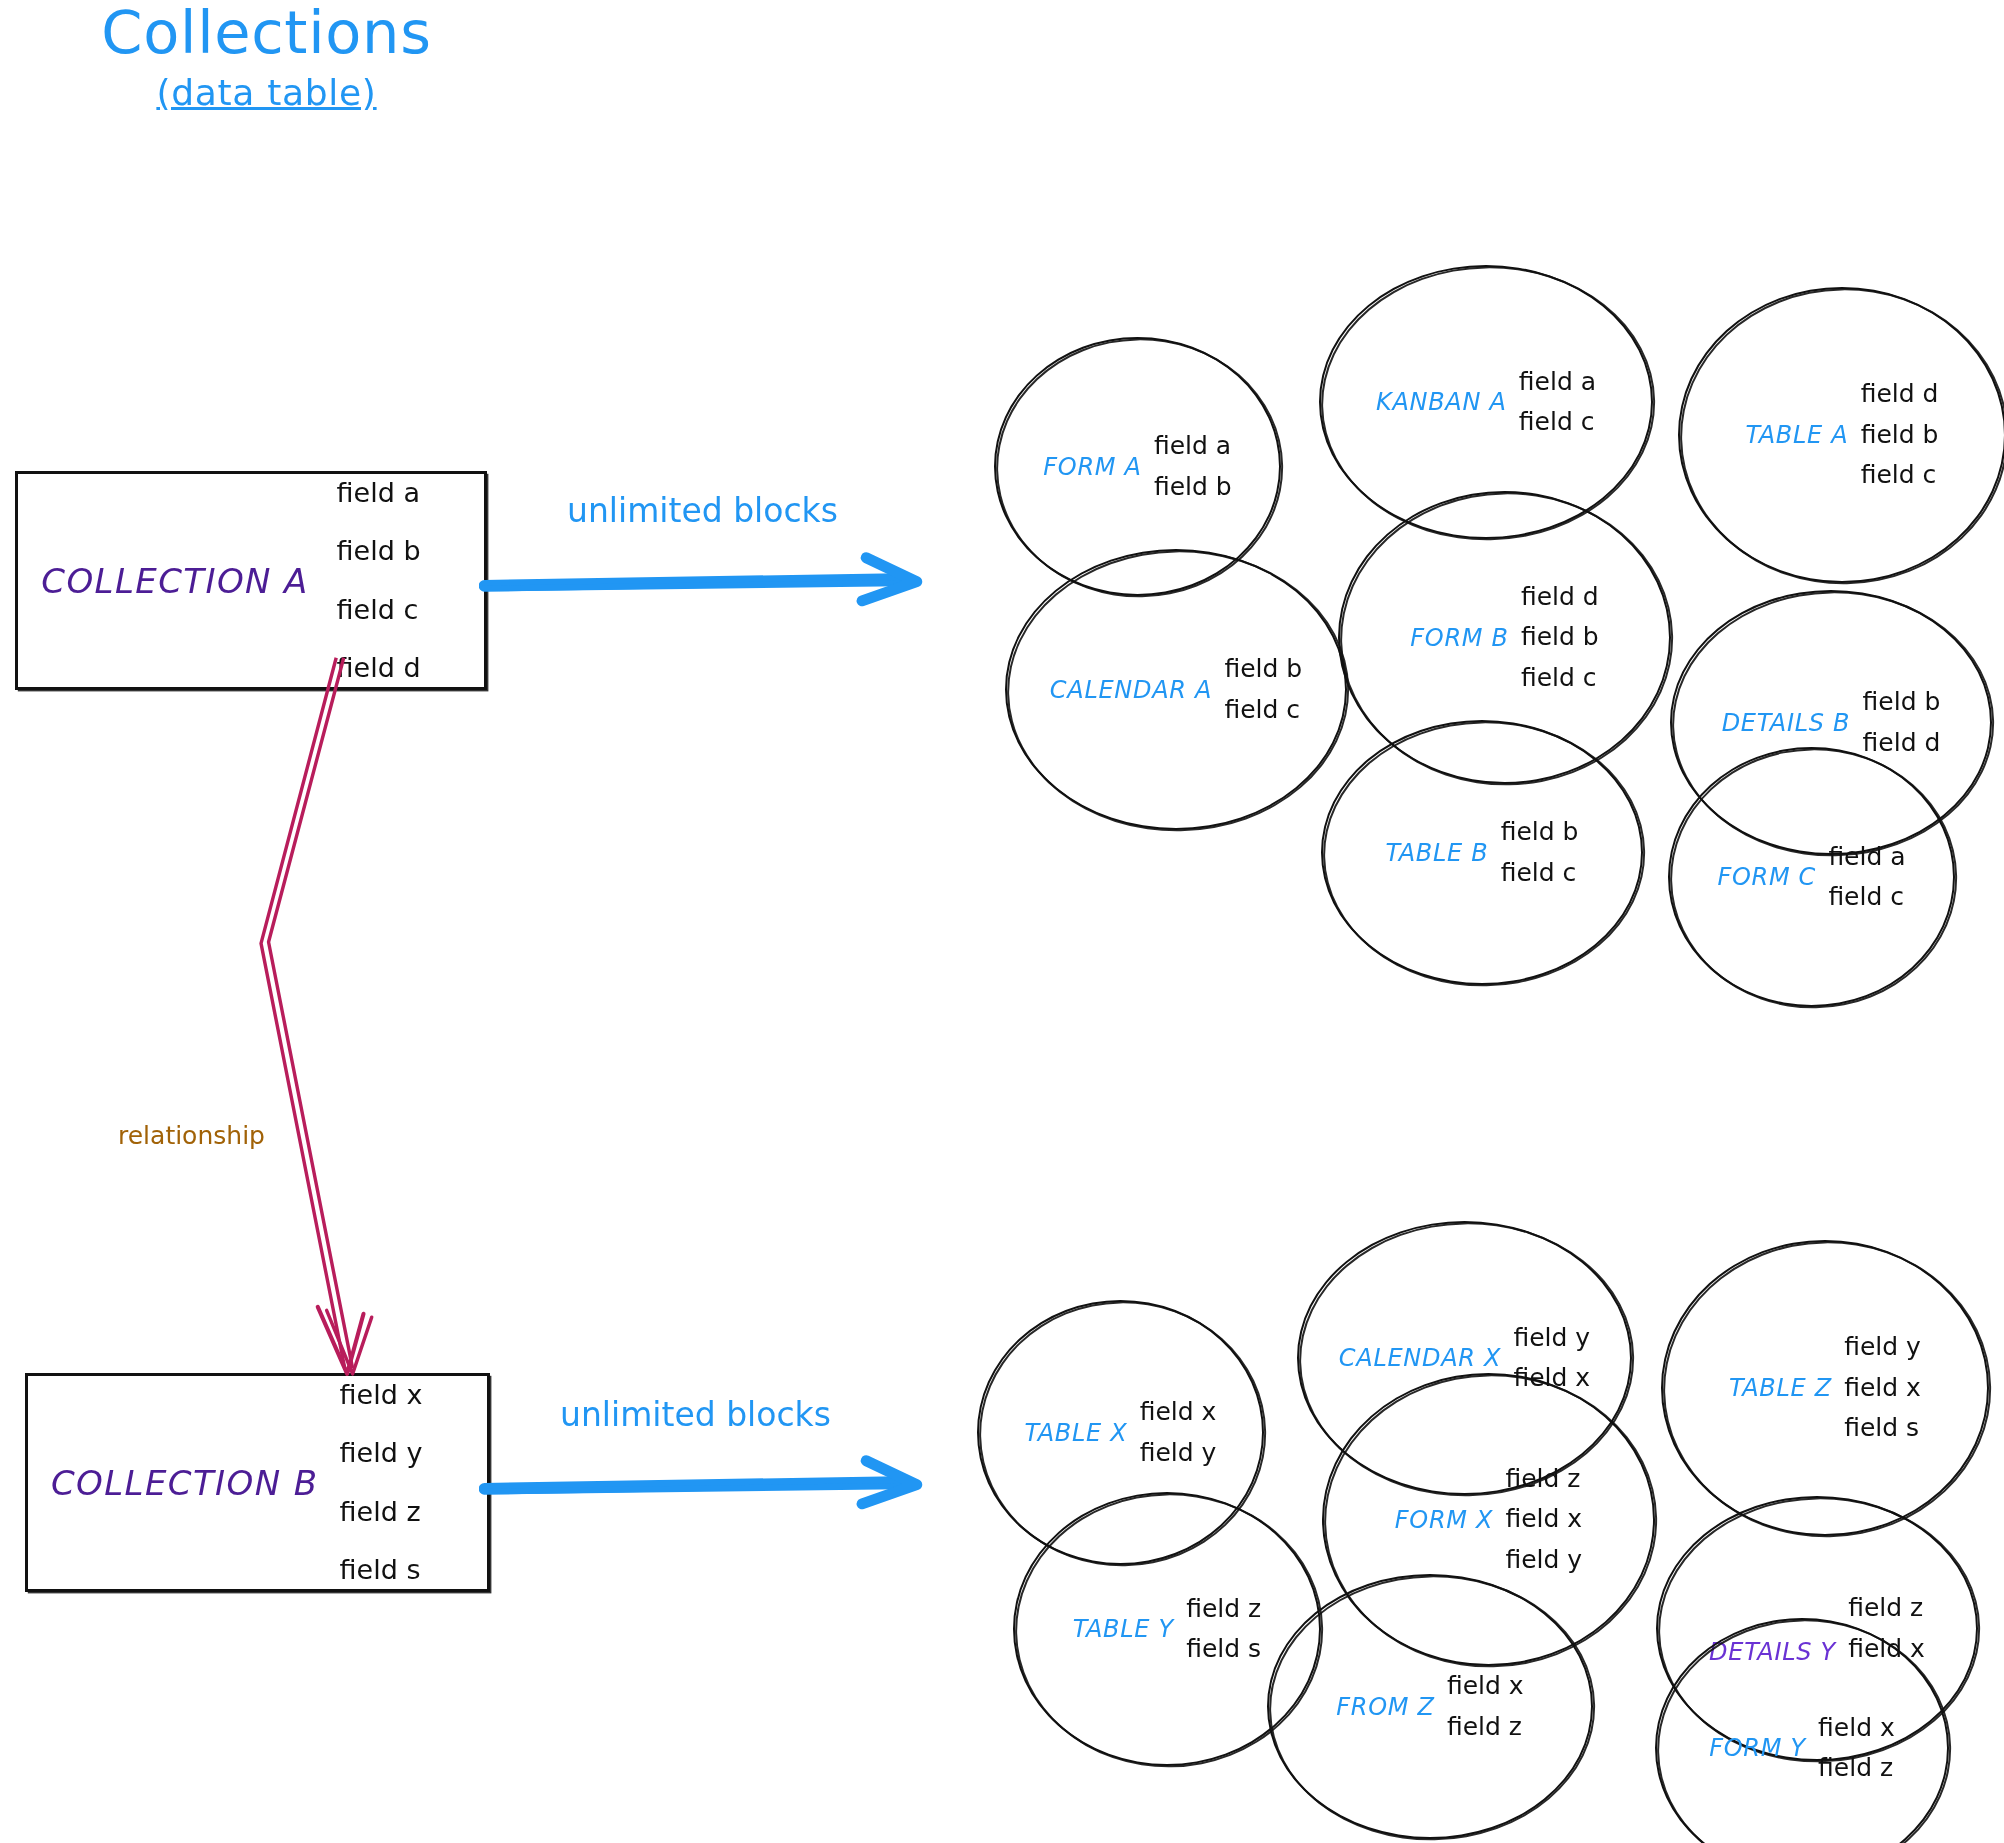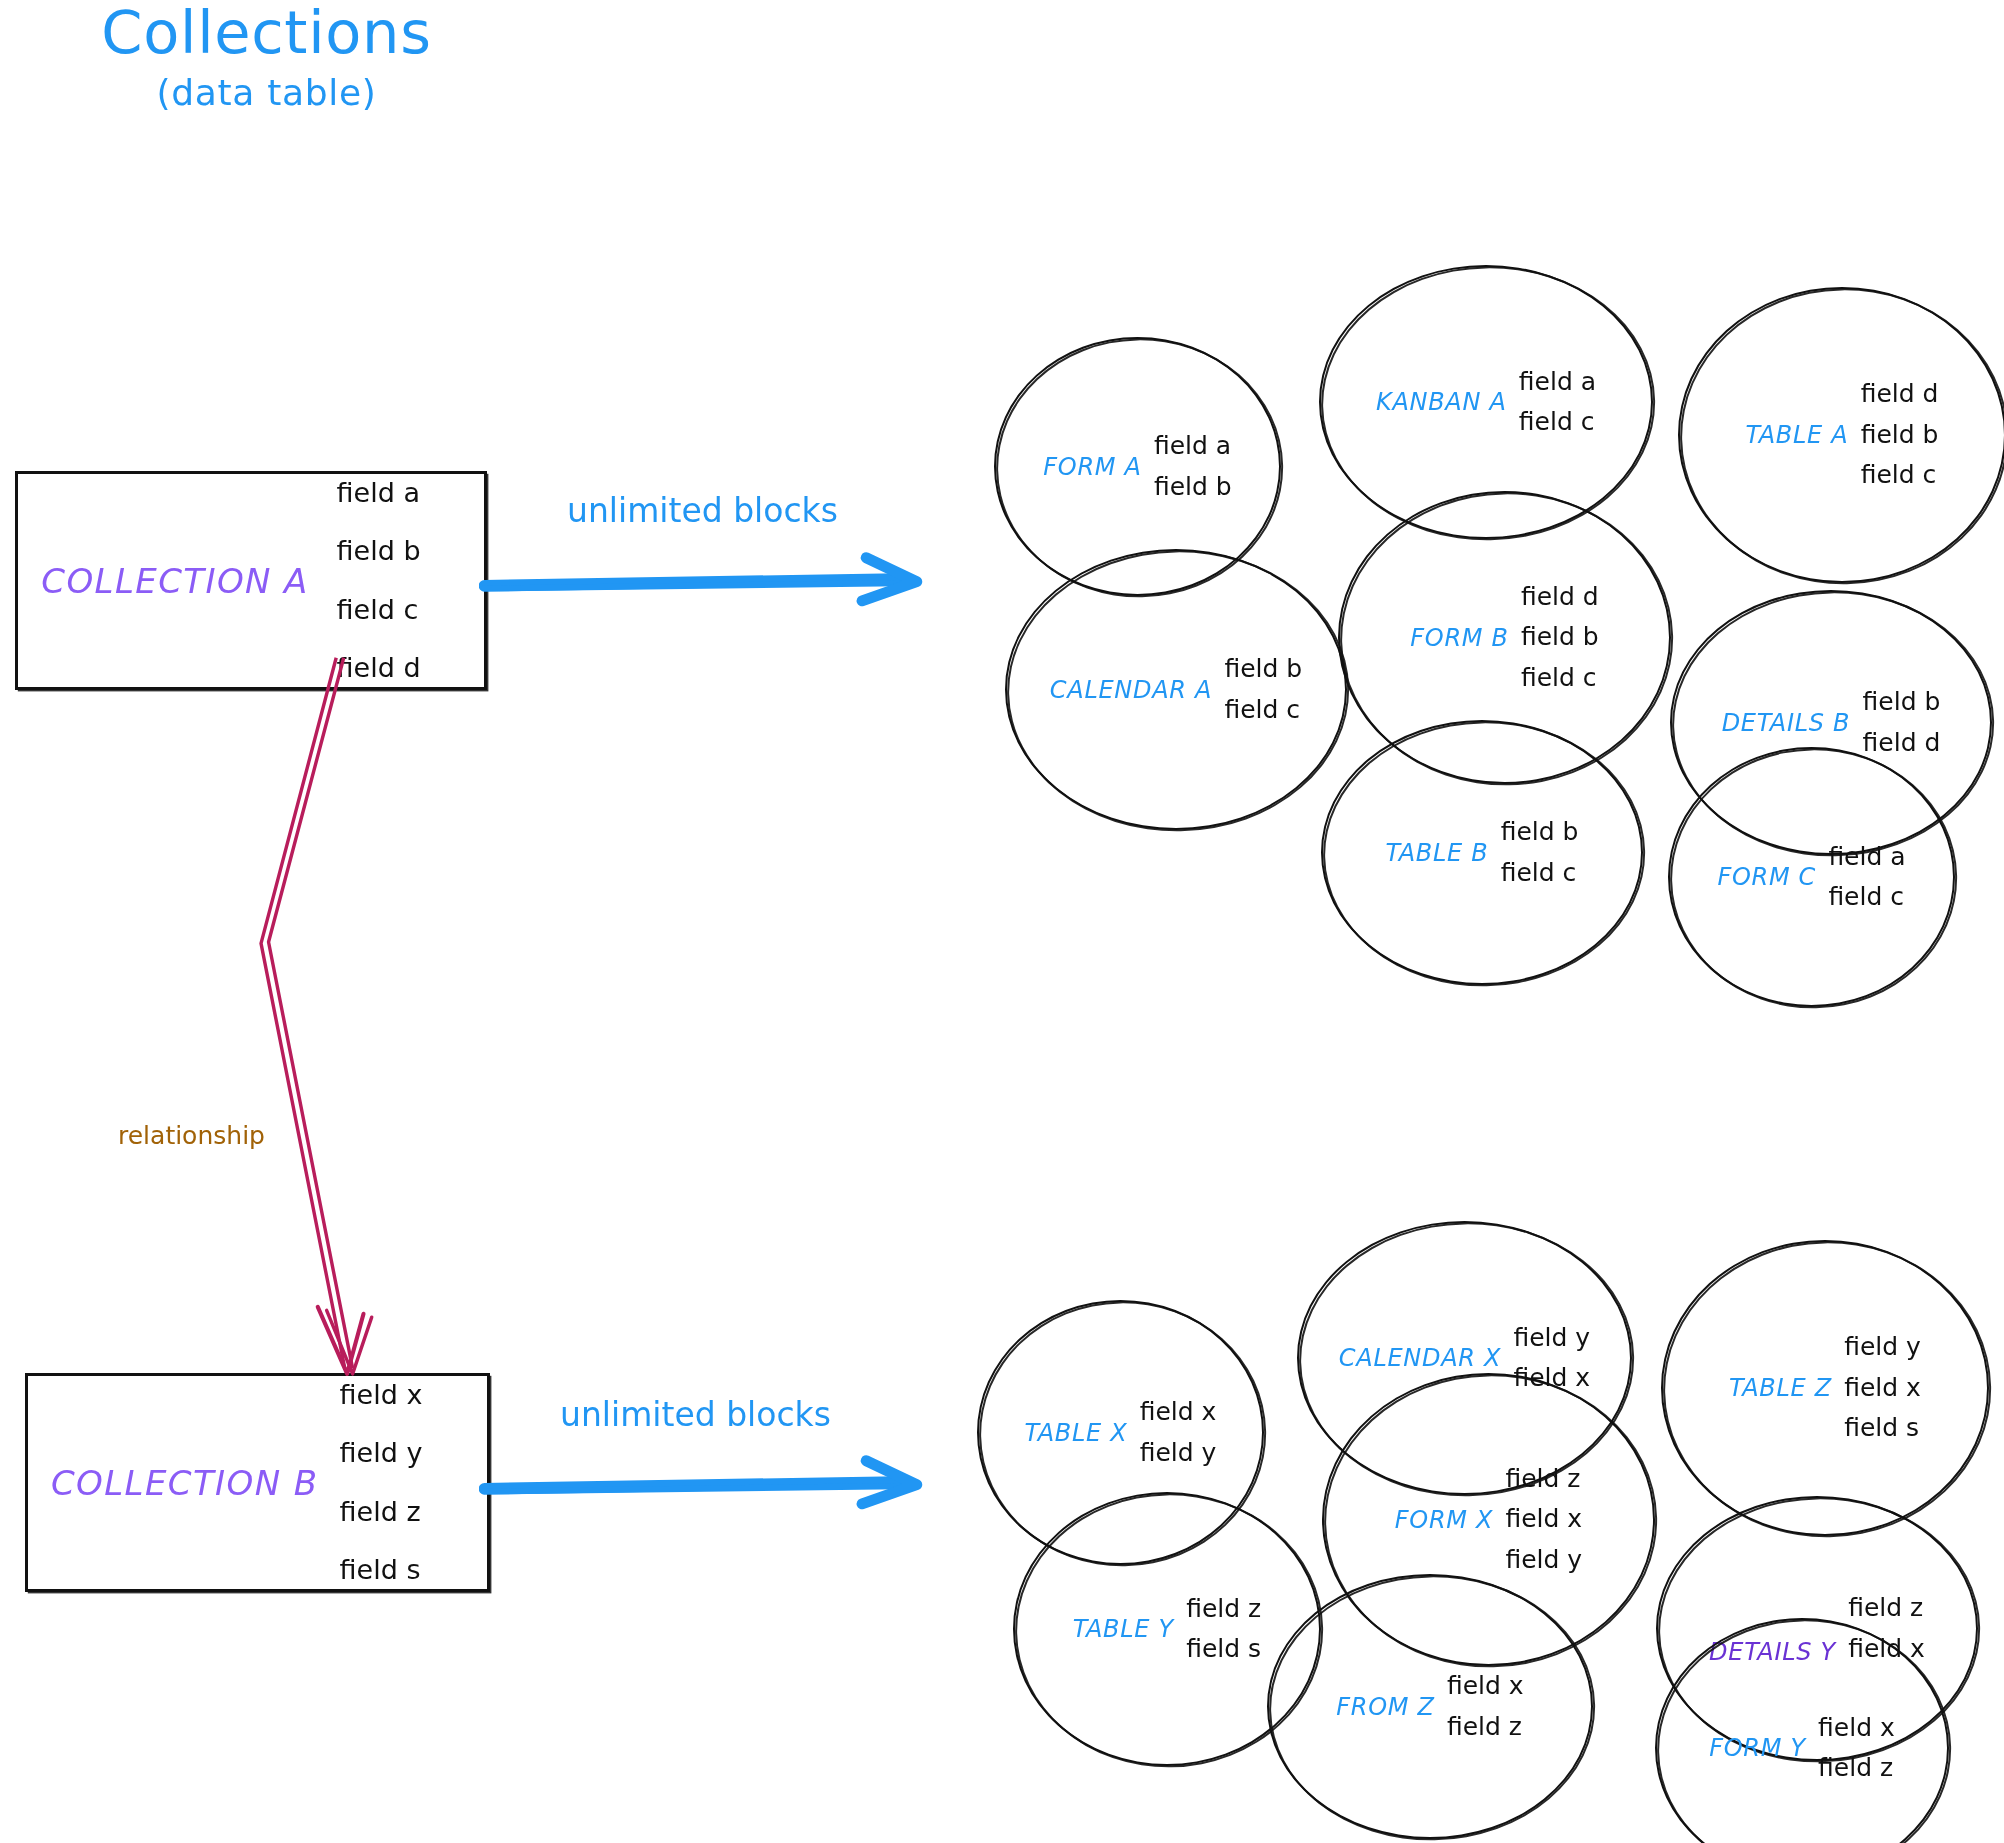--- a/index.html
+++ b/index.html
@@ -27,36 +27,37 @@
   }
   .col-title .main {
     display: block;
     font-size: 59px;
     line-height: 1.05;
   }
   .col-title .sub {
     display: block;
     font-size: 36px;
     line-height: 1.6;
+    text-decoration: underline;
   }
 
   
   .collection-box {
     position: absolute;
     border: 3.4px solid #111111;
     background: #ffffff;
     box-shadow: 2.1px 2.1px 0 -0.7px rgba(17,17,17,0.85);
     box-sizing: border-box;
   }
   .collection-name {
     position: absolute;
     left: 5%;
     top: 50%;
     transform: translateY(-50%);
-    color: #8b5cf6;
+    color: #4c1d95;
     font-size: 34px;
     font-style: italic;
     font-weight: 400;
     letter-spacing: 1.4px;
     white-space: nowrap;
   }
   .collection-fields {
     position: absolute;
     right: 3.4px;
     top: 50%;

